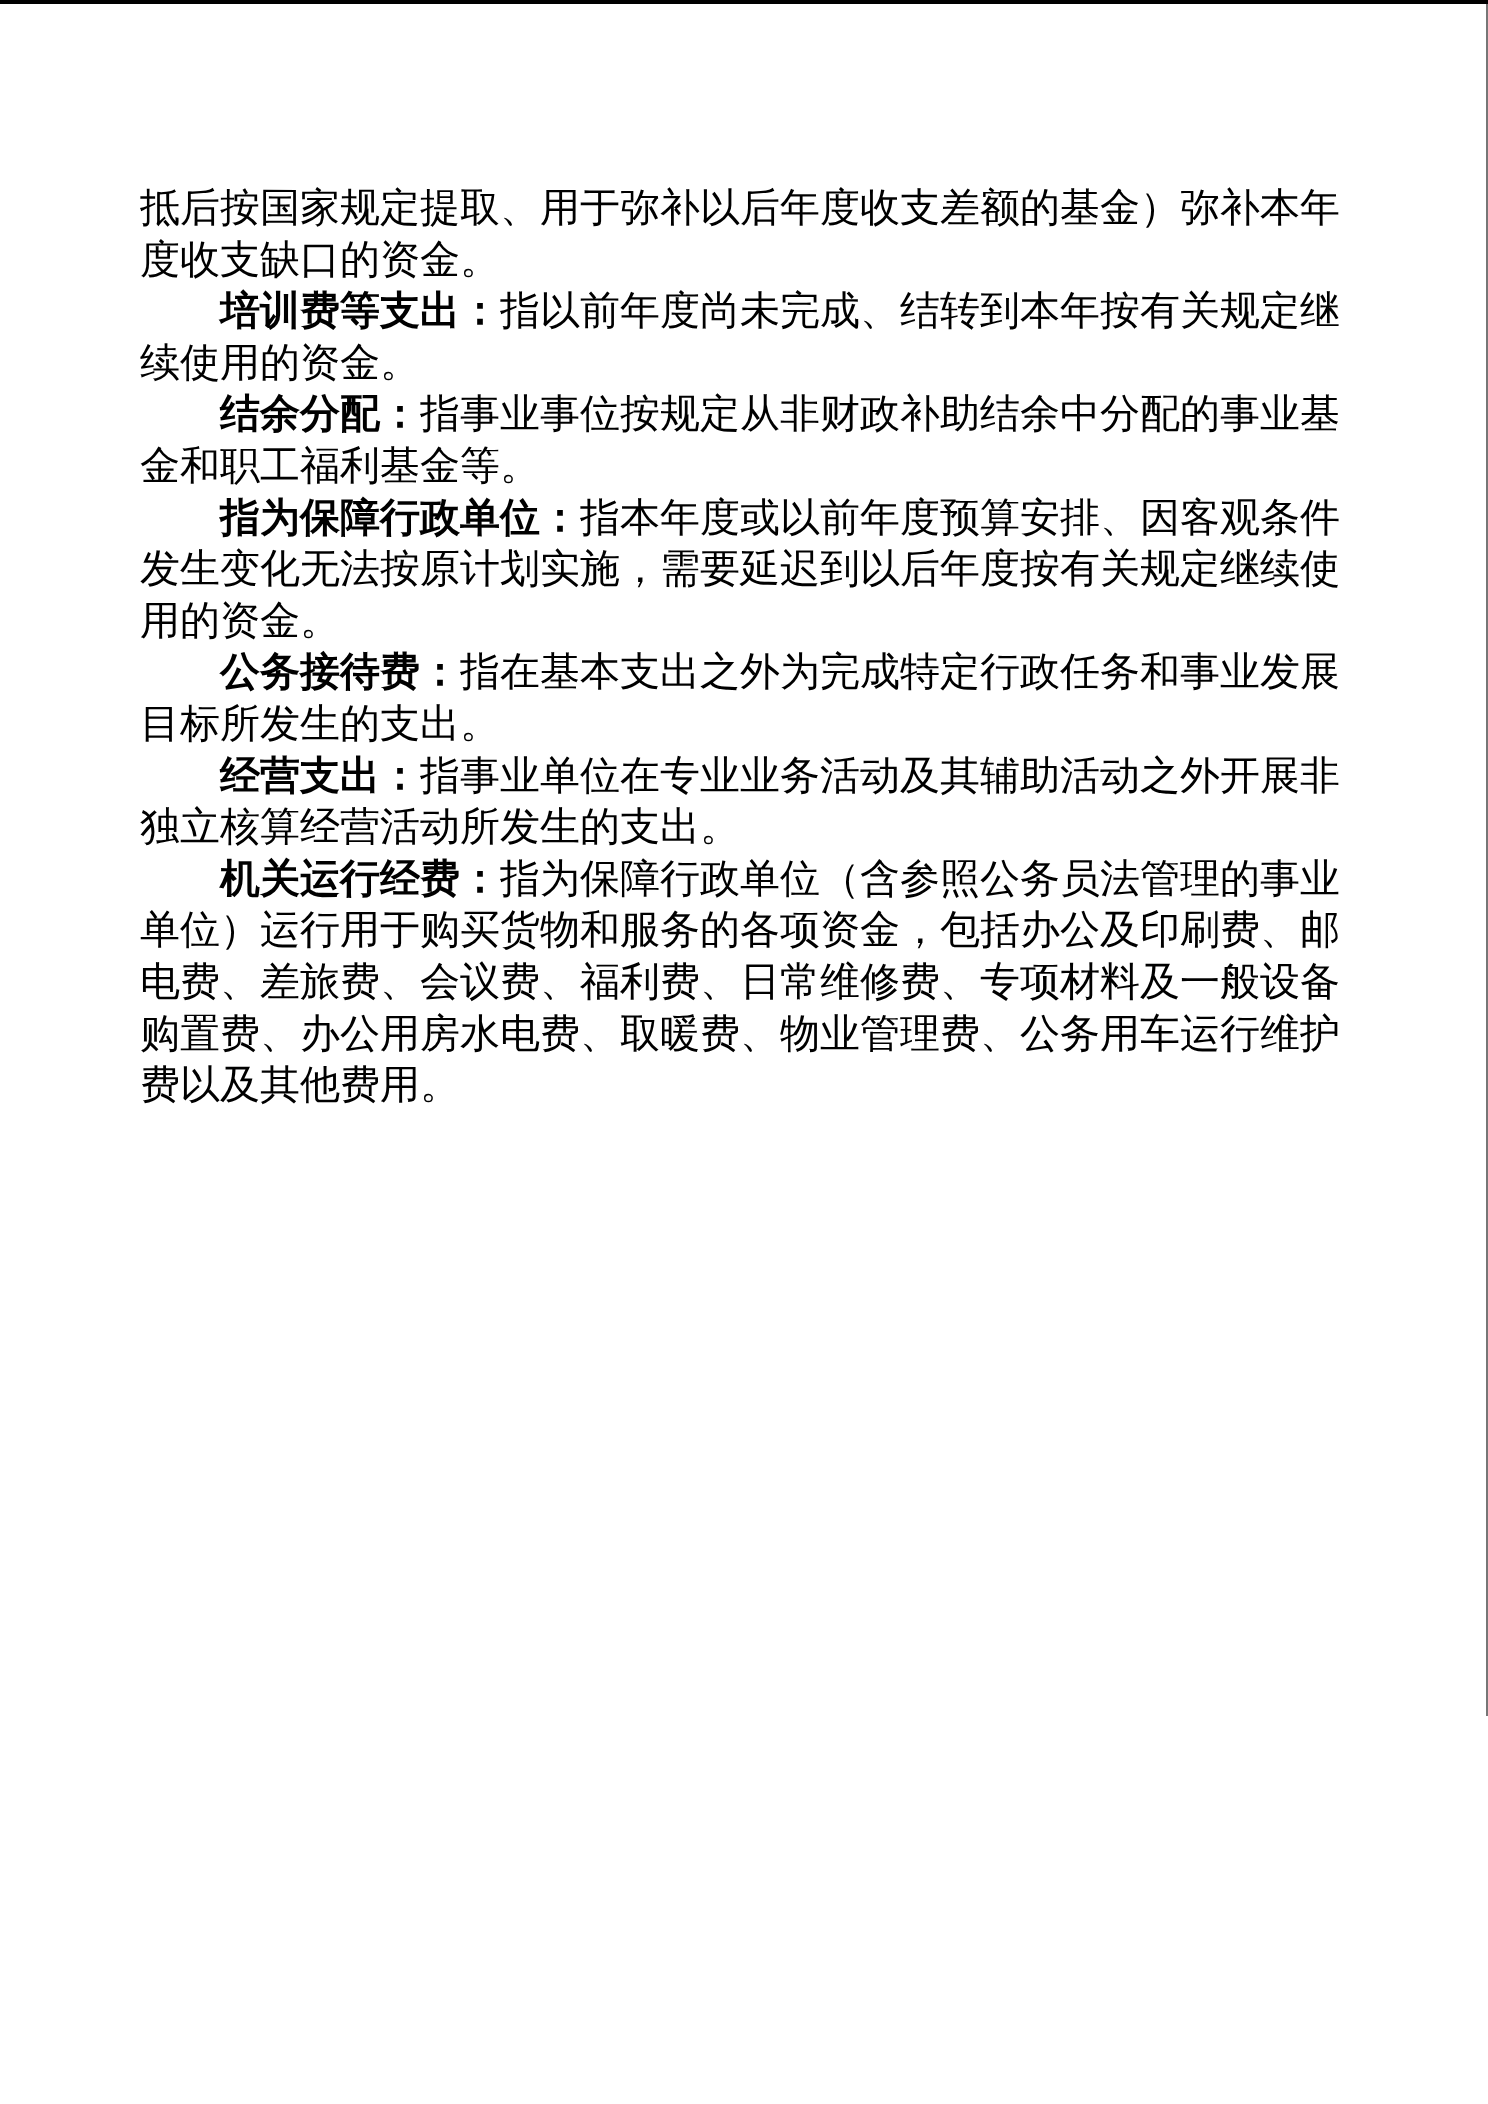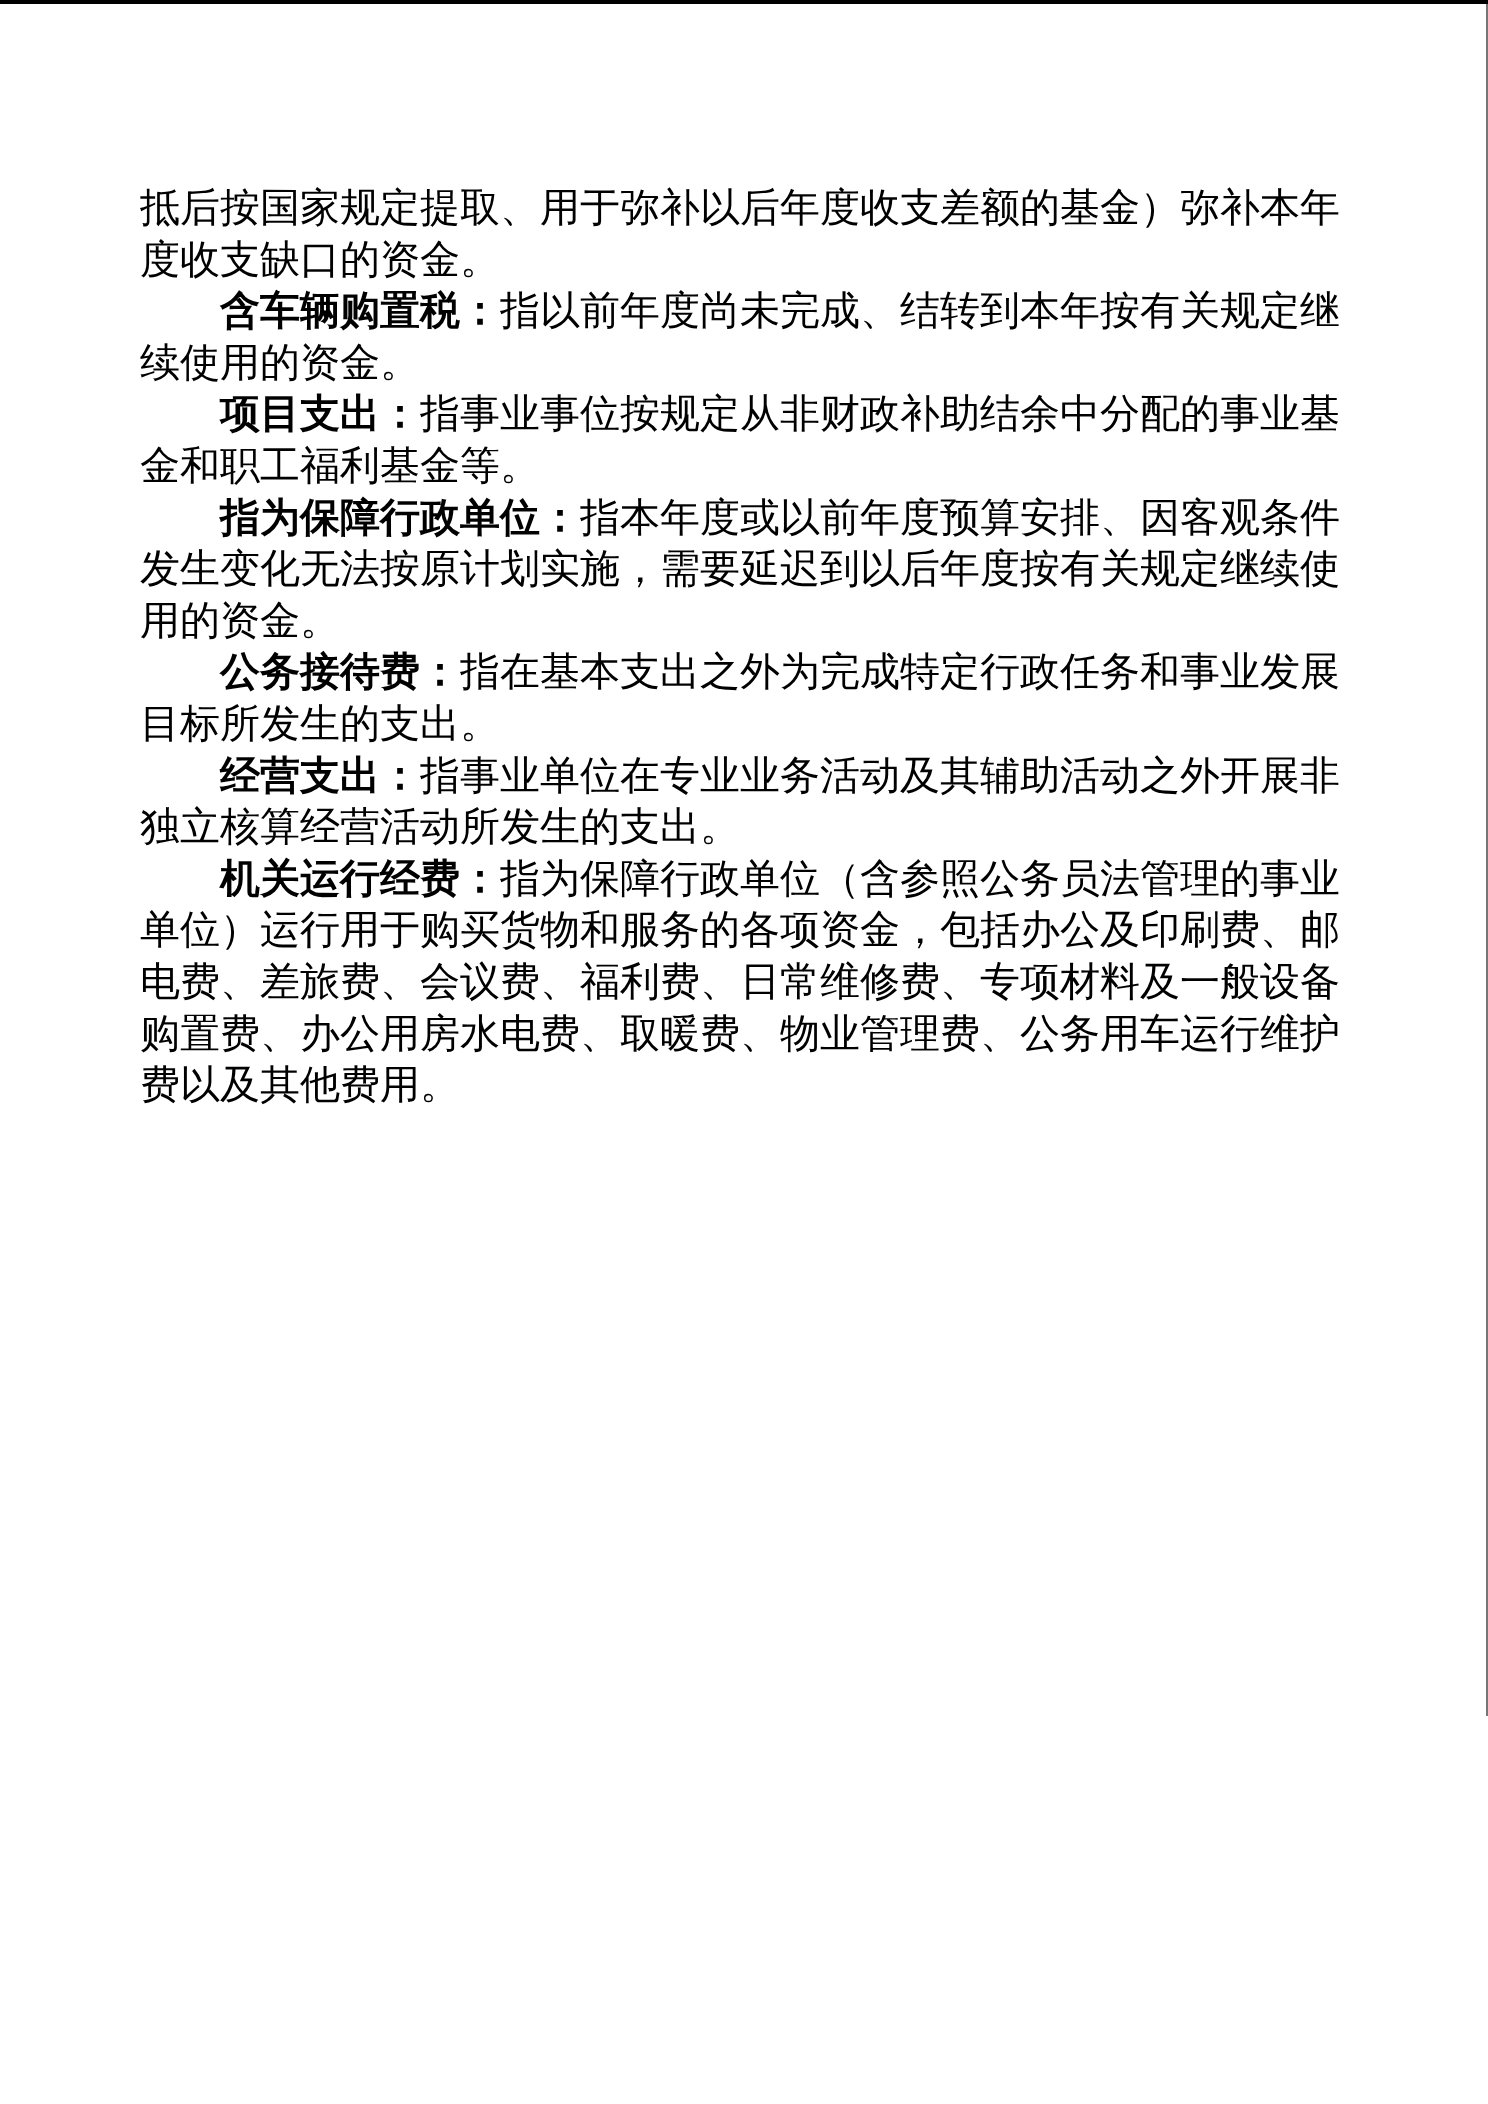--- a/index.html
+++ b/index.html
@@ -50,23 +50,23 @@
 <body>
 
 <div class="page">
   <div class="top-bar"></div>
   <div class="right-line"></div>
 
   <div class="doc">
 
     <p class="continuation"><span>抵后按国家规定提取、用于弥补以后年度收支差额的基金）弥补本年度收支缺口的资金。</span></p>
 
-    <p><span class="term">含车辆购置税：</span><span>指以前年度尚未完成、结转到本年按有关规定继续使用的资金。</span></p>
+    <p><span class="term">培训费等支出：</span><span>指以前年度尚未完成、结转到本年按有关规定继续使用的资金。</span></p>
 
-    <p><span class="term">项目支出：</span><span>指事业事位按规定从非财政补助结余中分配的事业基金和职工福利基金等。</span></p>
+    <p><span class="term">结余分配：</span><span>指事业事位按规定从非财政补助结余中分配的事业基金和职工福利基金等。</span></p>
 
     <p><span class="term">指为保障行政单位：</span><span>指本年度或以前年度预算安排、因客观条件发生变化无法按原计划实施，需要延迟到以后年度按有关规定继续使用的资金。</span></p>
 
 
     <p><span class="term">公务接待费：</span><span>指在基本支出之外为完成特定行政任务和事业发展目标所发生的支出。</span></p>
 
     <p><span class="term">经营支出：</span><span>指事业单位在专业业务活动及其辅助活动之外开展非独立核算经营活动所发生的支出。</span></p>
 
 
     <p><span class="term">机关运行经费：</span><span>指为保障行政单位（含参照公务员法管理的事业单位）运行用于购买货物和服务的各项资金，包括办公及印刷费、邮电费、差旅费、会议费、福利费、日常维修费、专项材料及一般设备购置费、办公用房水电费、取暖费、物业管理费、公务用车运行维护费以及其他费用。</span></p>

